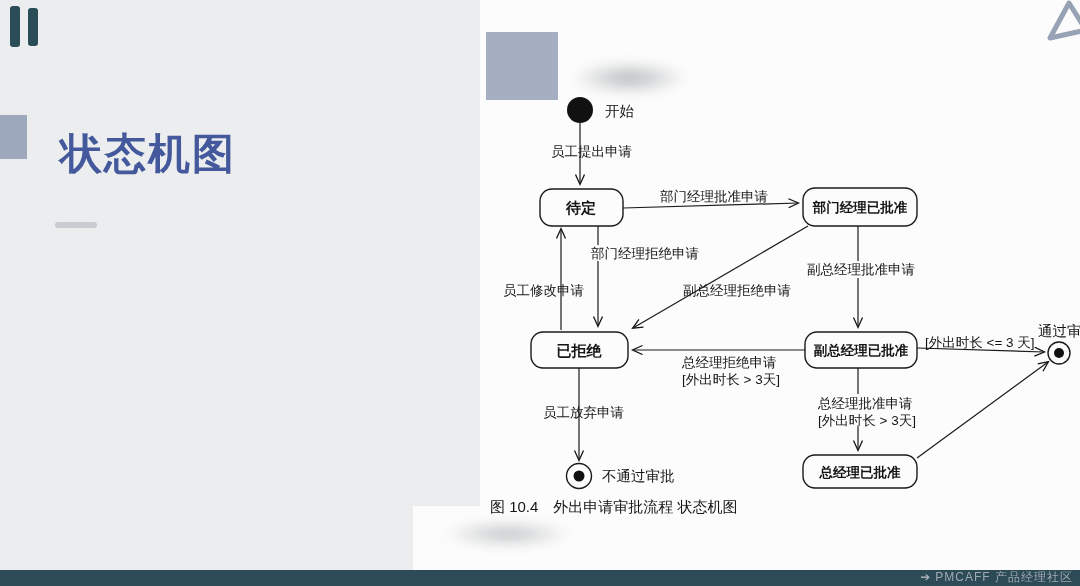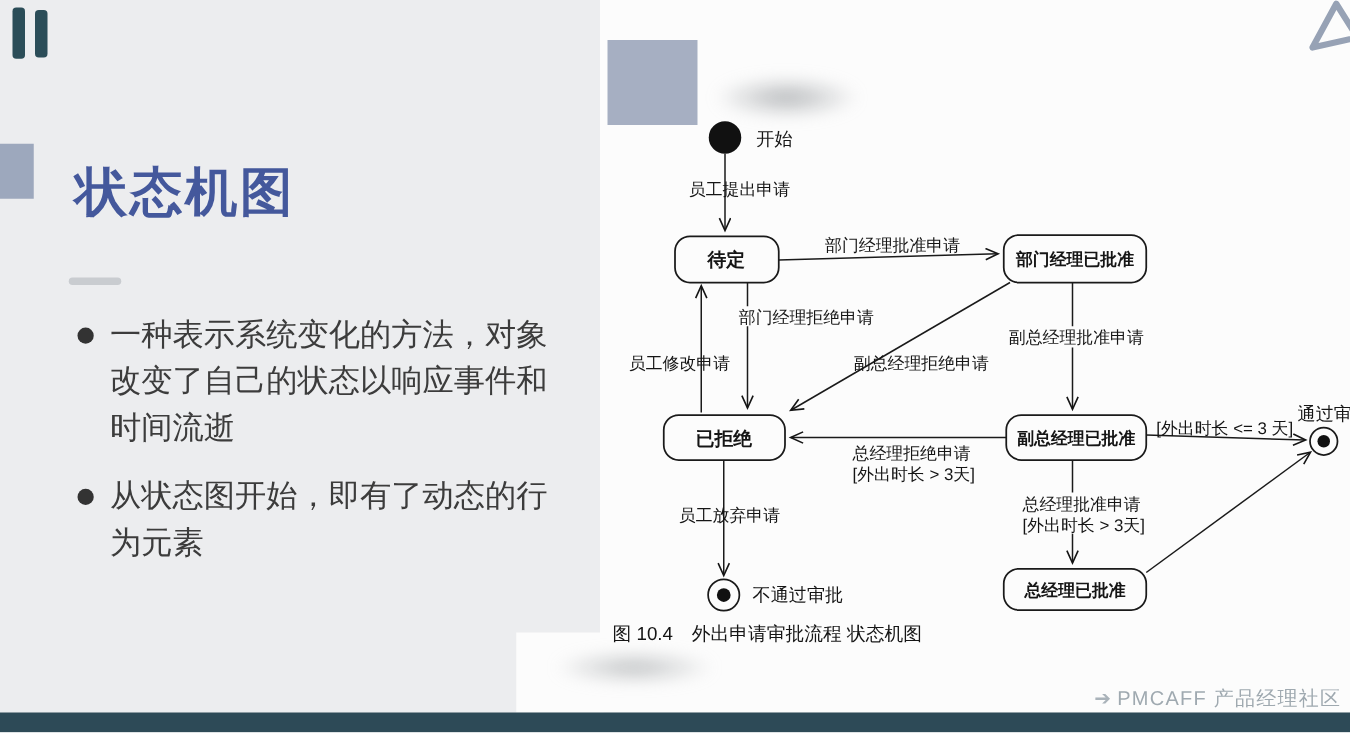--- a/index.html
+++ b/index.html
@@ -29,46 +29,36 @@
   .diagram-svg{position:absolute;left:480px;top:0;width:600px;height:570px;overflow:visible;}
   .diagram-svg text{font-family:"Liberation Sans", sans-serif;fill:#151515;}
   .state-label{font-size:13.5px;font-weight:bold;}
   .state-label-big{font-size:15px;font-weight:bold;}
   .edge-label{font-size:13.5px;}
   .node-label{font-size:14.5px;}
   .caption-text{font-size:15px;font-family:"Liberation Serif", serif;}
   .logo-svg{position:absolute;left:1044px;top:0;width:36px;height:46px;overflow:hidden;}
   
   .footer-bar{position:absolute;left:0;top:570px;width:1080px;height:16px;background:#2d4a57;}
-  .watermark{position:absolute;right:7px;top:551px;height:17px;line-height:17px;font-size:16px;
+  .watermark{position:absolute;right:7px;top:569px;height:17px;line-height:17px;font-size:12px;
              color:#9fa9b0;letter-spacing:1px;}
   .watermark .wm-logo{margin-right:4px;color:#aab3ba;}
 </style>
 </head>
 <body>
 
 <div class="stage">
 
   <div class="quote-mark qm1"></div>
   <div class="quote-mark qm2"></div>
   <div class="accent-square-left"></div>
 
   <div class="slide-title">状态机图</div>
   <div class="title-divider"></div>
 
-  <div class="bullets">
-    <div class="bullet">
-      <span class="dot"></span>
-      <span class="btext">一种表示系统变化的方法，对象改变了自己的状态以响应事件和时间流逝</span>
-    </div>
-    <div class="bullet">
-      <span class="dot"></span>
-      <span class="btext">从状态图开始，即有了动态的行为元素</span>
-    </div>
-  </div>
 
   <div class="white-panel"></div>
   <div class="white-panel-ext"></div>
   <div class="accent-square-diagram"></div>
   <div class="smudge smudge-top"></div>
   <div class="smudge smudge-bottom"></div>
 
   <svg class="diagram-svg" viewBox="0 0 600 570">
     <defs>
       <marker id="arr" markerWidth="14" markerHeight="12" refX="10.5" refY="5" orient="auto" markerUnits="userSpaceOnUse">

